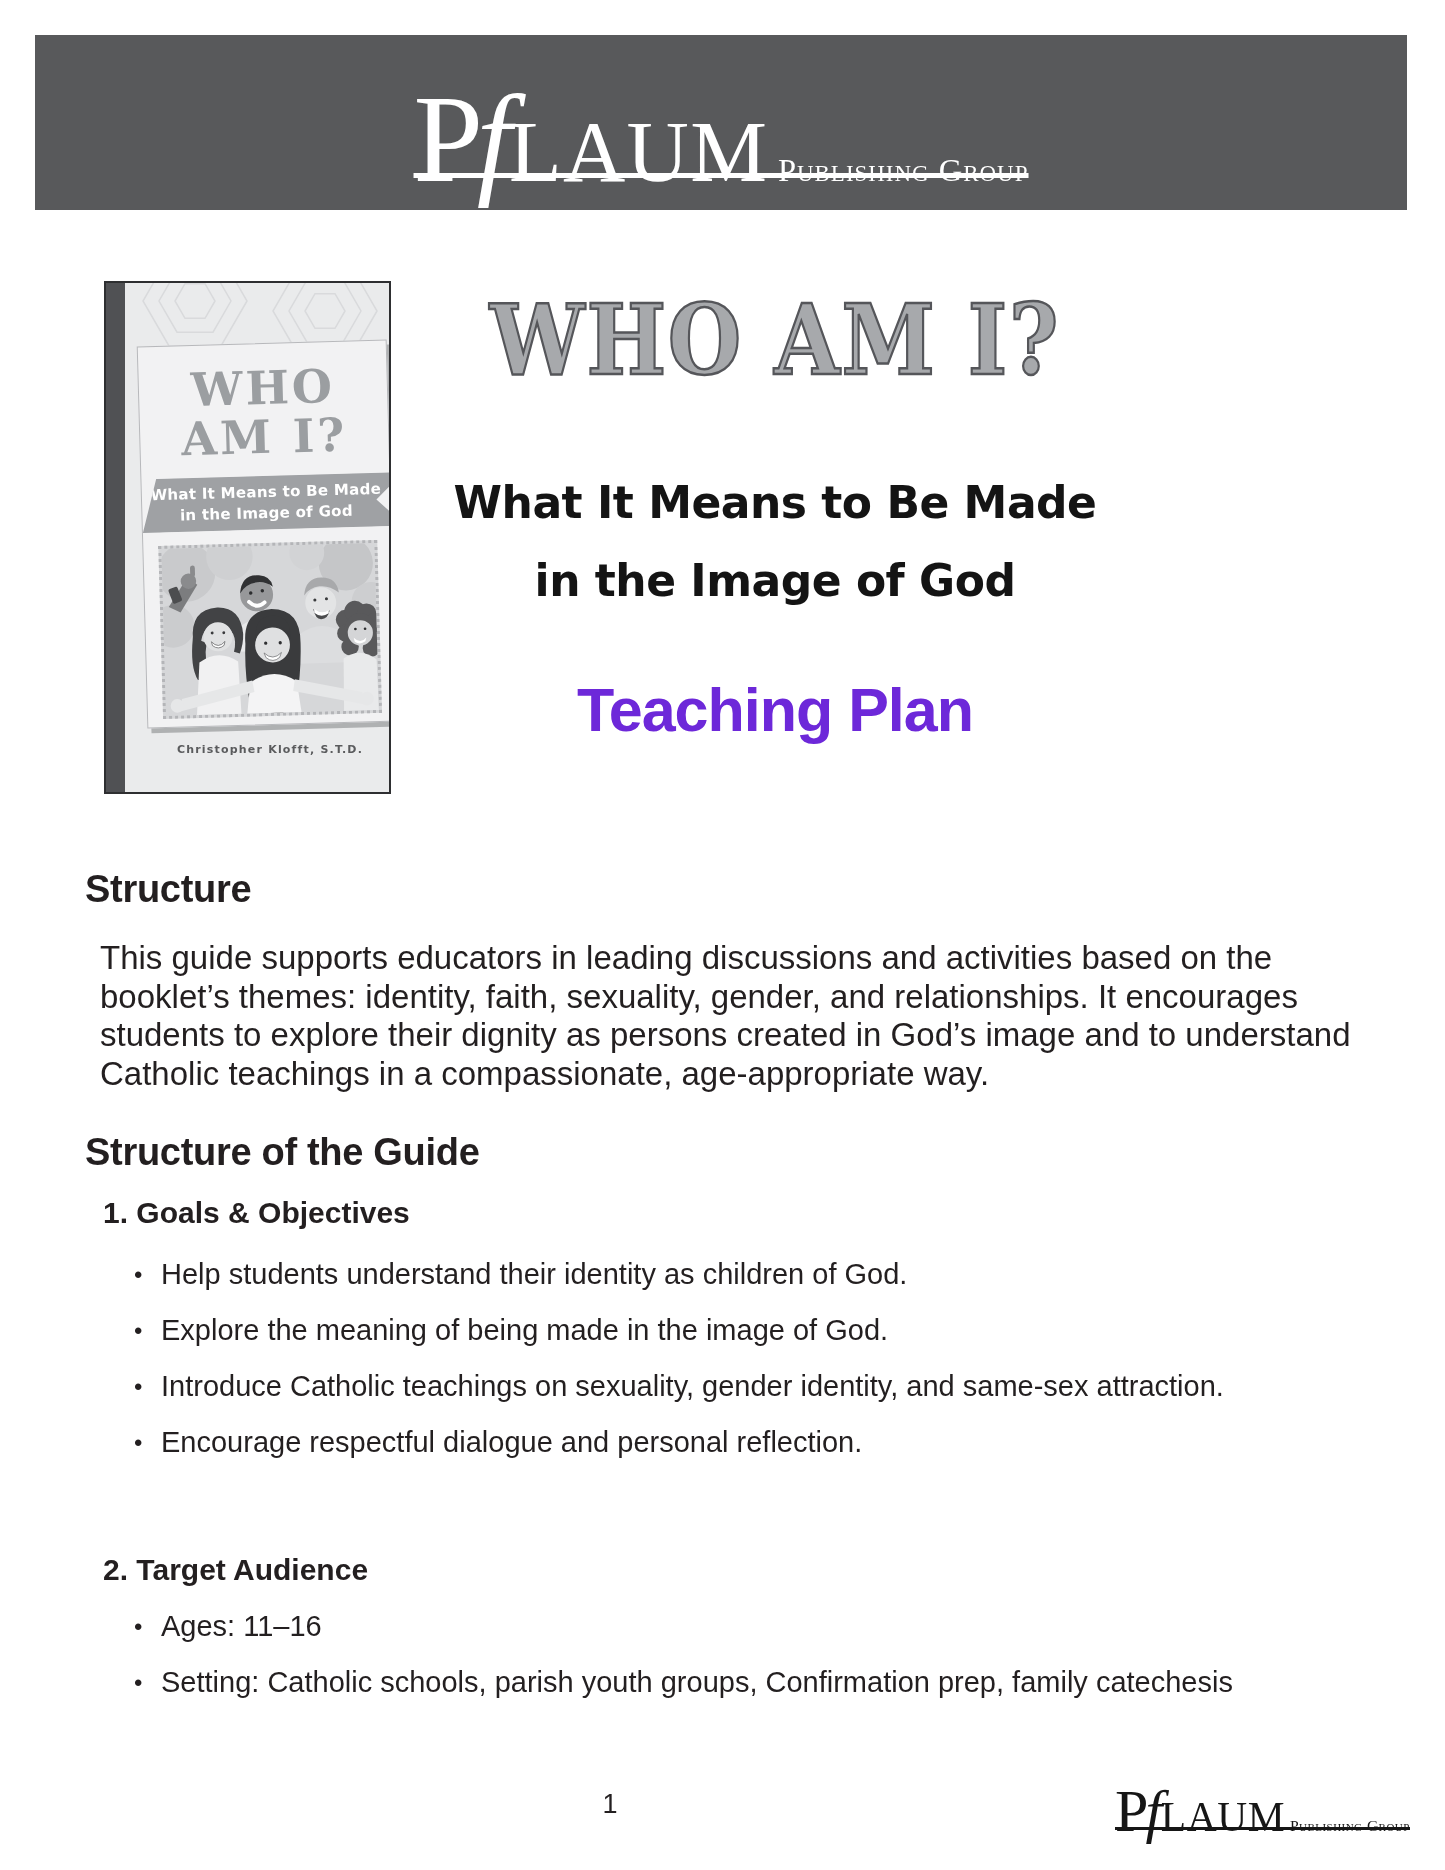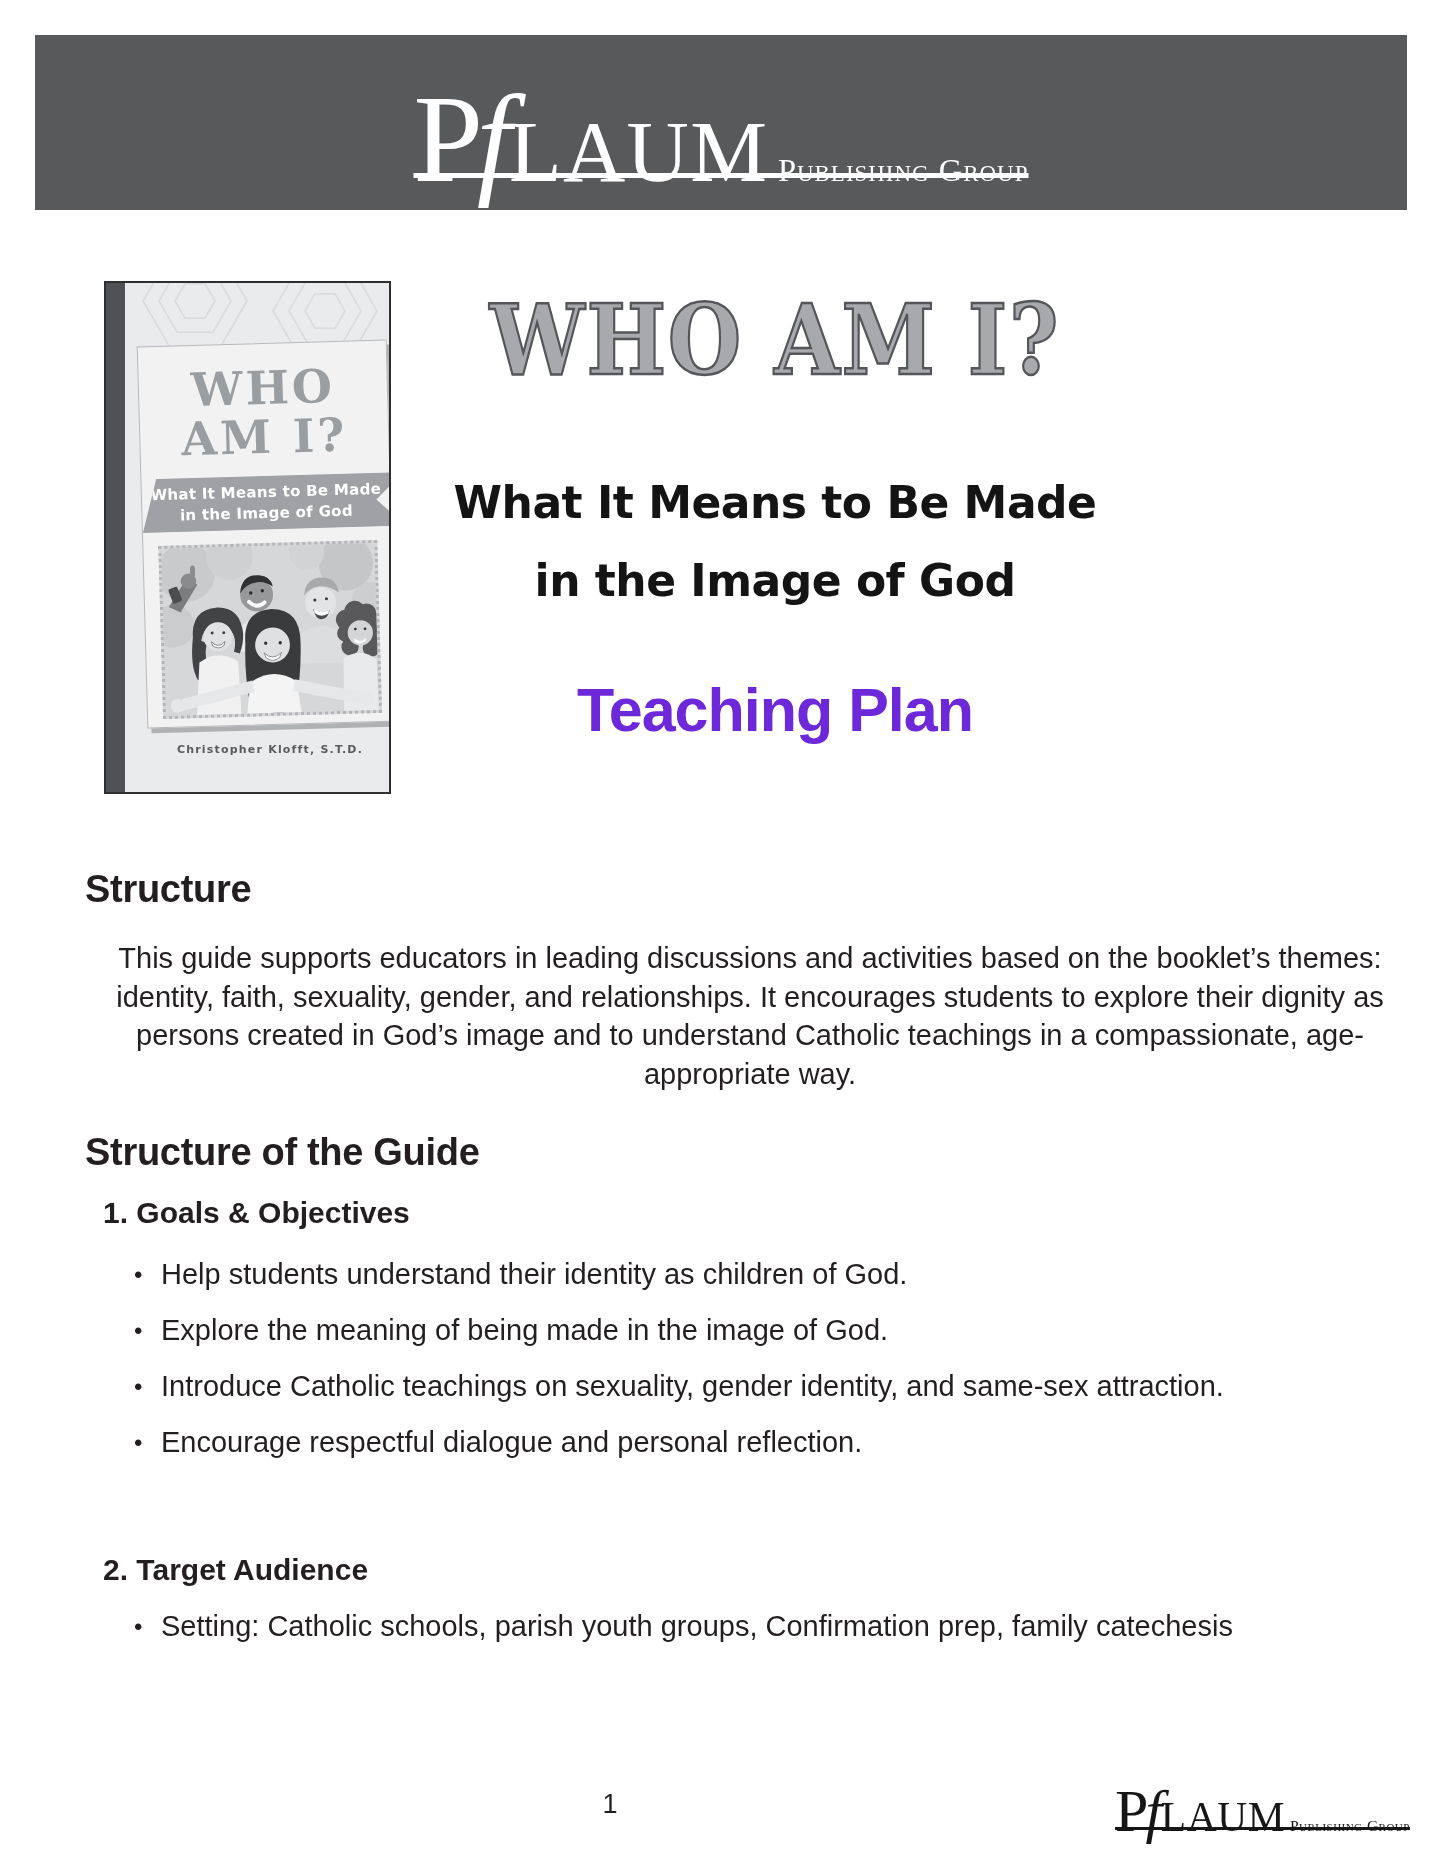--- a/index.html
+++ b/index.html
@@ -58,21 +58,21 @@
   .subtitle-2 { top:555px; }
   .teaching-plan { position:absolute; left:425px; top:675px; width:700px; text-align:center;
                    font-family:"Liberation Sans", sans-serif; font-weight:bold; font-size:61px;
                    color:#6d28d9; letter-spacing:-1px; }
 
   
   .h2 { position:absolute; left:85px; font-size:38px; font-weight:bold; letter-spacing:-0.3px; }
   .h-overview  { top:868px; }
   .h-structure { top:1131px; }
   .para { position:absolute; left:100px; top:939px; width:1300px;
-          font-size:29px; line-height:38.5px;text-align:center; }
+          font-size:33px; line-height:38.5px; }
   .h3 { position:absolute; left:103px; font-size:30px; font-weight:bold; }
   .h-goals    { top:1196px; }
   .h-audience { top:1553px; }
   ul.blist { position:absolute; left:133px; margin:0; padding:0; list-style:none; width:1240px; }
   .list-goals    { top:1255px; }
   .list-audience { top:1607px; }
   ul.blist li { position:relative; padding-left:28px; margin-bottom:18px;
                 font-size:29px; line-height:38px; }
   ul.blist li::before { content:"\2022"; position:absolute; left:1px; top:1px;
                         font-size:24px; color:#231f20; }
@@ -204,20 +204,21 @@
   <div class="h3 h-goals">1. Goals &amp; Objectives</div>
   <ul class="blist list-goals">
     <li>Help students understand their identity as children of God.</li>
     <li>Explore the meaning of being made in the image of God.</li>
     <li>Introduce Catholic teachings on sexuality, gender identity, and same-sex attraction.</li>
     <li>Encourage respectful dialogue and personal reflection.</li>
   </ul>
 
   <div class="h3 h-audience">2. Target Audience</div>
   <ul class="blist list-audience">
+    <li>Ages: 11–16</li>
     <li>Setting: Catholic schools, parish youth groups, Confirmation prep, family catechesis</li>
   </ul>
 
   <div class="page-number">1</div>
   <div class="pflaum footer-logo">
     <span class="lg-p">P</span>
       <span class="lg-f">f</span>
       <span class="lg-laum">LAUM</span>
       <span class="lg-sub">Publishing Group</span>
     <span class="lg-underline"></span>

